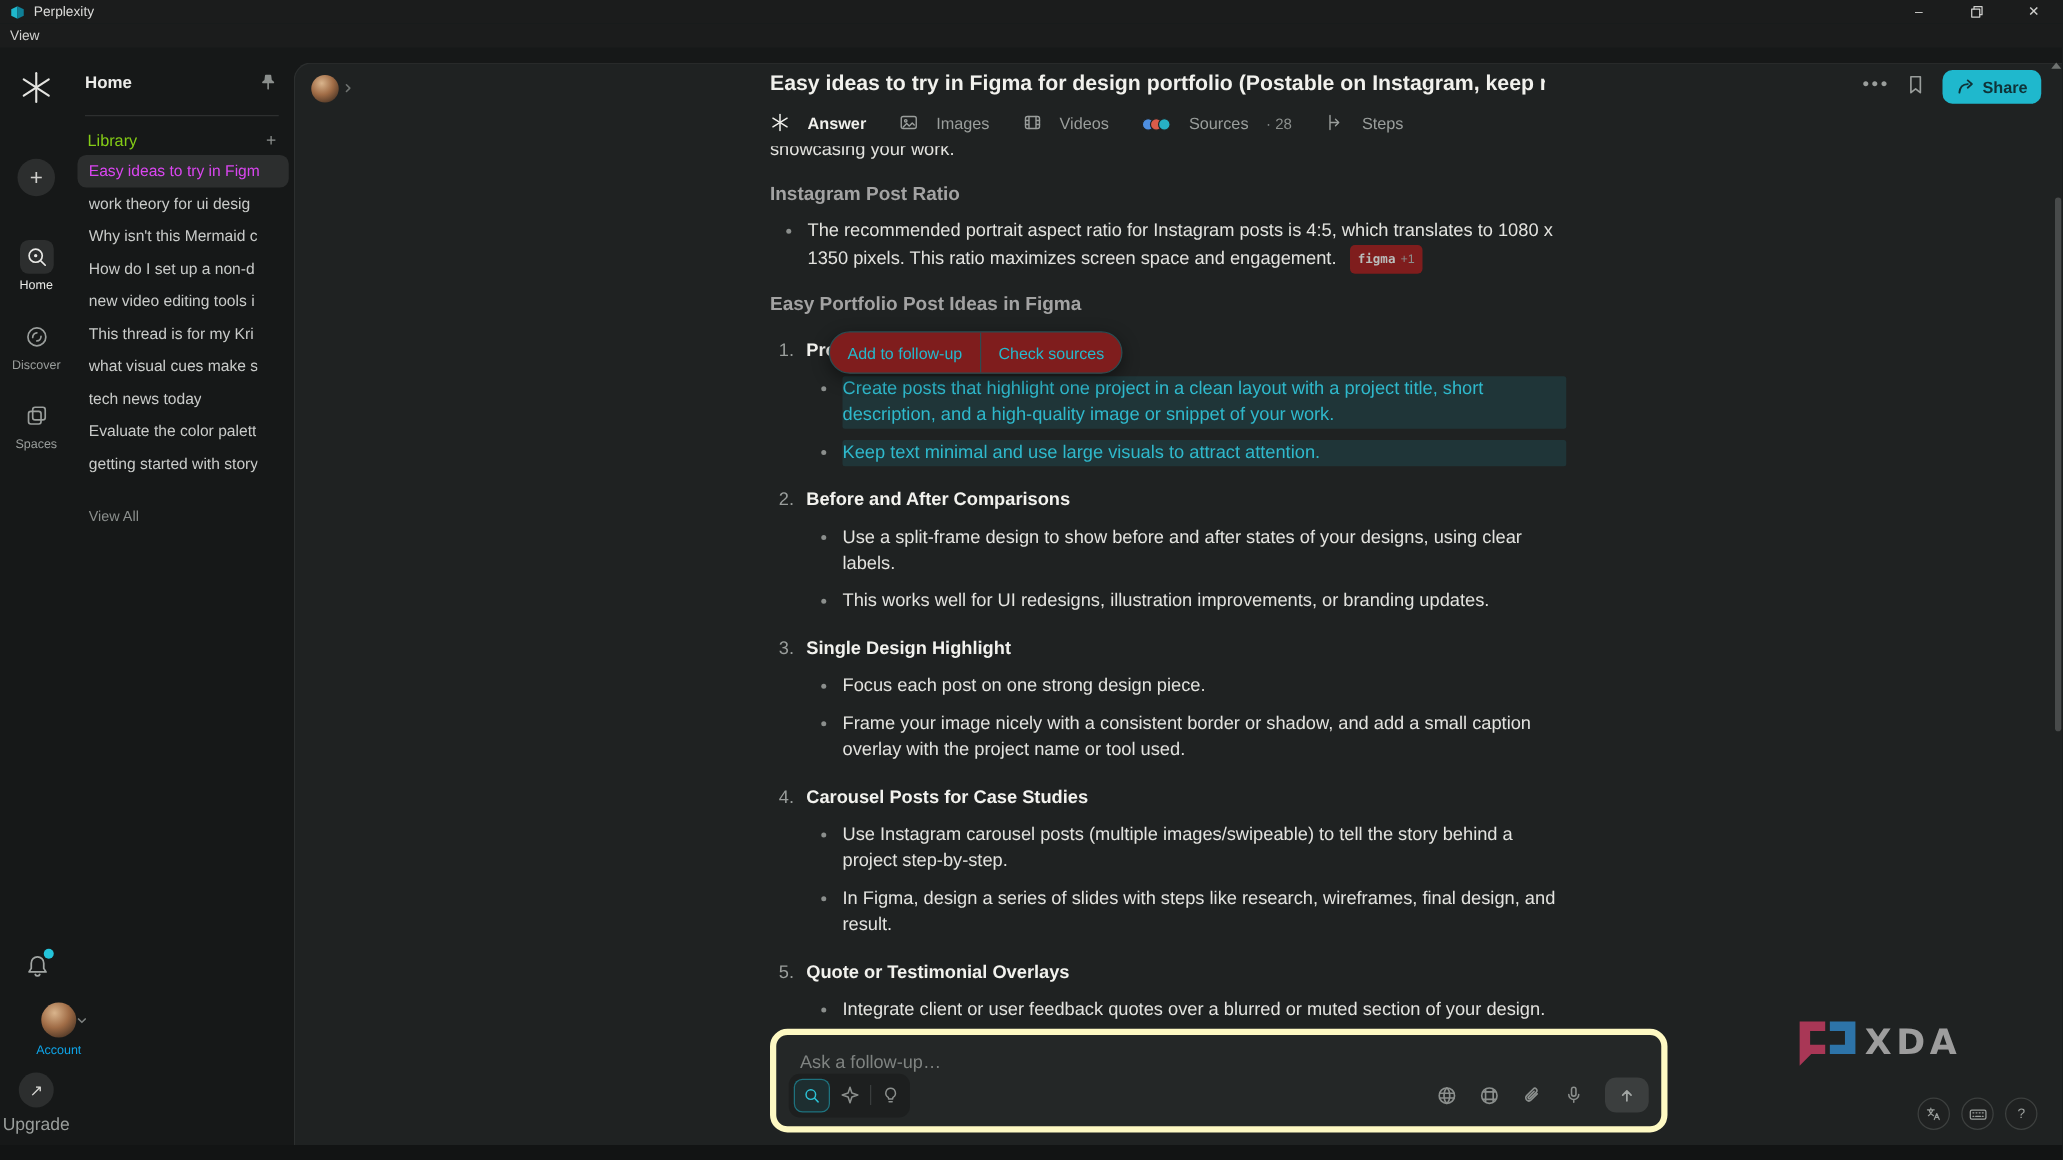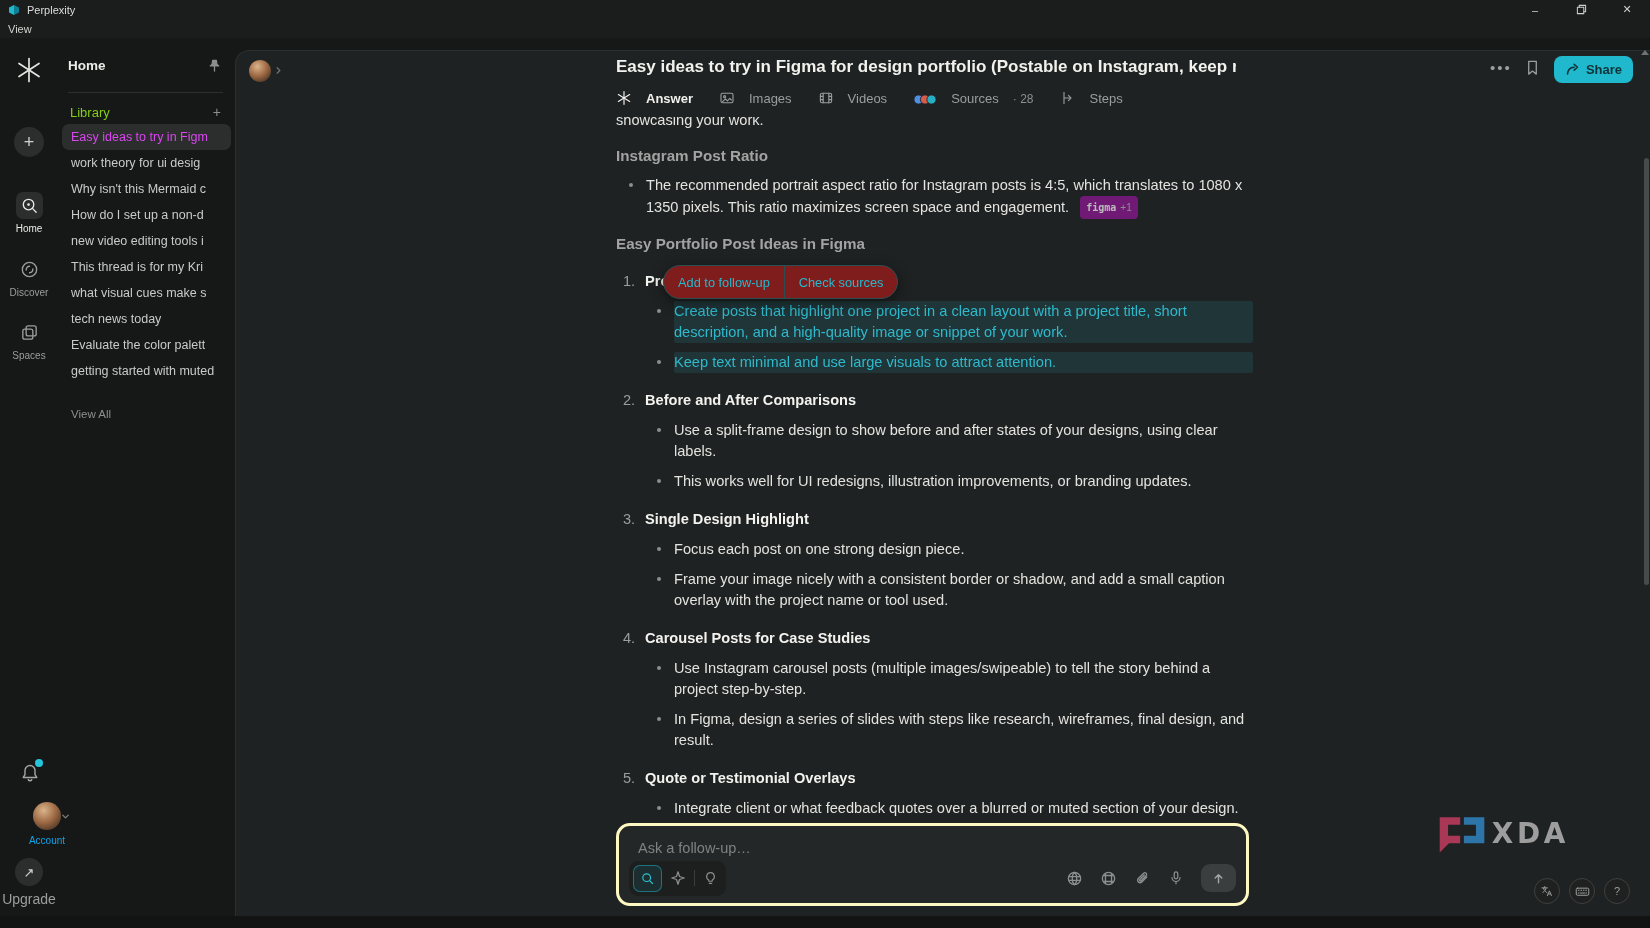--- a/index.html
+++ b/index.html
@@ -78,29 +78,29 @@
   .ans-h{font-size:15.2px;line-height:20px;font-weight:700;color:#a3a3a3;margin:15px 0 5px}
   .ans-b{display:flex;margin:9px 0;padding-left:13px}
   .ans-b .dot{width:17px;flex:none;padding-top:8px}
   .ans-b .dot i{display:block;width:4px;height:4px;border-radius:50%;background:#8b8f8d}
   .ans-b.ind{padding-left:41px}
   .ans-b .txt{flex:1}
   .ans-b.sel .txt{color:#2fb9cc;background:rgba(32,184,205,.13);border-radius:2px;box-decoration-break:clone}
   .ans-n{display:flex;margin:17px 0 5px;padding-left:7px;position:relative}
   .ans-n .num{width:22px;flex:none;color:#9a9e9c}
   .ans-n .ttl{font-weight:700;color:#f2f2ee}
-  .src-chip{display:inline-flex;align-items:center;vertical-align:1px;margin-left:7px;background:#701a75;border-radius:4px;padding:1px 6px;gap:4px;cursor:pointer}
+  .src-chip{display:inline-flex;align-items:center;vertical-align:1px;margin-left:7px;background:#7f1d1d;border-radius:4px;padding:1px 6px;gap:4px;cursor:pointer}
   .src-chip .cname{font-family:"DejaVu Sans Mono", monospace;font-size:10px;color:#b9bdbb;font-weight:700}
   .src-chip .cmore{font-size:10px;color:#8b8f8d}
   .sel-popup{position:absolute;left:47px;top:-6px;height:32px;display:flex;align-items:stretch;background:#7f1d1d;border:1px solid #2c4d52;border-radius:17px;overflow:hidden;z-index:5;box-shadow:0 4px 14px rgba(0,0,0,.45)}
   .sel-popup .pbtn{padding:0 14px;font-size:12.8px;color:#25b9cd;display:flex;align-items:center;cursor:pointer;white-space:nowrap}
   .sel-popup .pdiv{width:1px;background:#2c4d52}
 
   
-  .composer{position:absolute;left:380px;top:772px;width:633px;height:83px;background:#242727;border:3px solid #fef9c3;border-radius:14px;box-sizing:border-box}
+  .composer{position:absolute;left:380px;top:772px;width:718px;height:83px;background:#242727;border:5px solid #fef9c3;border-radius:14px;box-sizing:border-box}
   .composer .ph{position:absolute;left:19px;top:14px;font-size:14.5px;color:#7f8381}
   .comp-bar{position:absolute;left:10px;right:10px;bottom:8px;height:34px;display:flex;align-items:center;justify-content:space-between}
   .mode-group{display:flex;align-items:center;gap:8px;background:#1d1f1f;border-radius:9px;padding:4px 8px 4px 4px}
   .search-chip{width:27px;height:25px;border-radius:7px;border:1px solid rgba(32,184,205,.5);background:rgba(32,184,205,.10);color:#2cc3d6;display:flex;align-items:center;justify-content:center;cursor:pointer}
   .mode-ic{color:#8b8f8d;cursor:pointer}
   .mode-div{width:1px;height:16px;background:#3a3d3d}
   .comp-right{display:flex;align-items:center;gap:17px;color:#8b8f8d}
   .comp-right .cico{cursor:pointer}
   .submit-btn{width:35px;height:28px;border-radius:9px;background:#3b3e3e;color:#a2a6a4;display:flex;align-items:center;justify-content:center;cursor:pointer}
 
@@ -240,21 +240,21 @@
       <div class="side-item">
         <span>what visual cues make s</span>
       </div>
       <div class="side-item">
         <span>tech news today</span>
       </div>
       <div class="side-item">
         <span>Evaluate the color palett</span>
       </div>
       <div class="side-item">
-        <span>getting started with muted</span>
+        <span>getting started with story</span>
       </div>
     </div>
   <div class="sb-viewall">View All</div>
 </div>
 
 <div class="panel">
   <div class="top-avatar avatar"></div>
   <span class="top-avatar-chev">
     <svg width="9" height="9" viewBox="0 0 10 10" class="ico">
         <path d="M3.5 2l3 3-3 3"></path>
@@ -411,21 +411,21 @@
         <span class="txt">In Figma, design a series of slides with steps like research, wireframes, final design, and result.</span>
       </div>
       <div class="ans-n">
         <span class="num">5.</span>
         <span class="ttl">Quote or Testimonial Overlays</span>
       </div>
       <div class="ans-b ind">
         <span class="dot">
           <i></i>
         </span>
-        <span class="txt">Integrate client or what feedback quotes over a blurred or muted section of your design.</span>
+        <span class="txt">Integrate client or user feedback quotes over a blurred or muted section of your design.</span>
       </div>
     </div>
 
   <div class="composer">
     <div class="ph">Ask a follow-up…</div>
     <div class="comp-bar">
       <div class="mode-group">
         <div class="search-chip">
           <svg width="15" height="15" viewBox="0 0 18 18" class="ico">
               <circle cx="8" cy="8" r="4.6"></circle>

